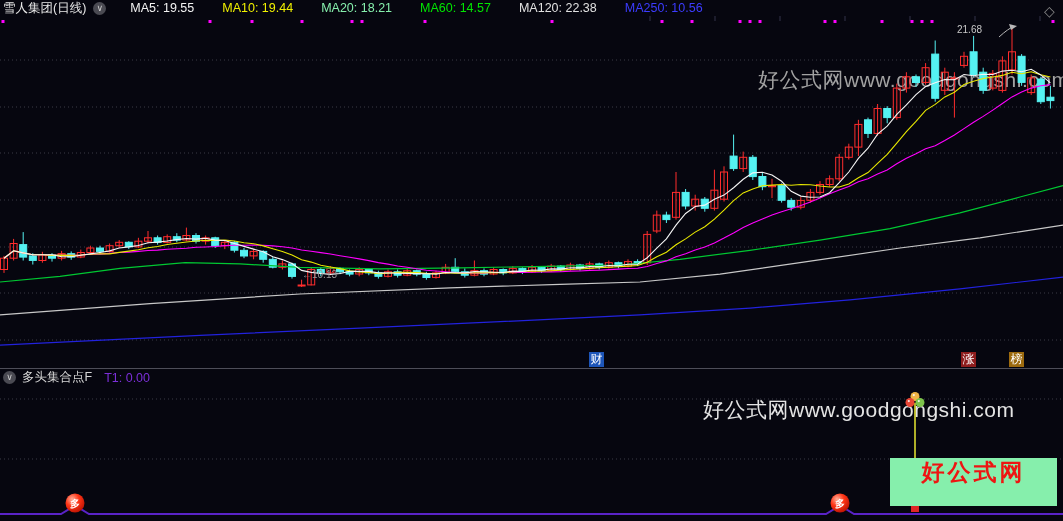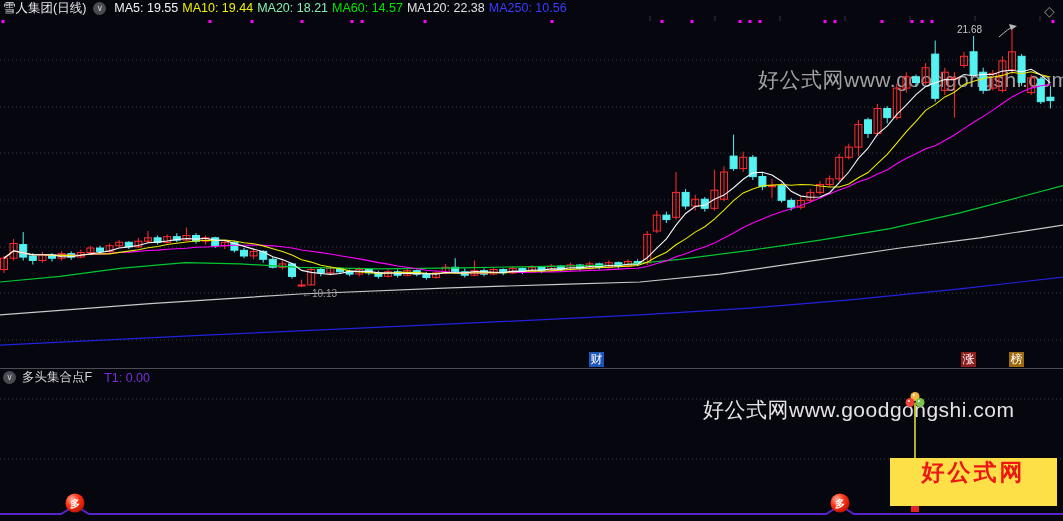--- a/index.html
+++ b/index.html
@@ -3,37 +3,37 @@
 <meta charset="utf-8">
 <style>
   html,body{margin:0;padding:0;background:#000;}
   .app{position:relative;width:1063px;height:521px;background:#06060f;overflow:hidden;
        font-family:"Liberation Sans","DejaVu Sans",sans-serif;}
   .hdr{position:absolute;left:0;top:0;width:100%;height:16px;display:flex;align-items:center;
        font-size:12.5px;line-height:16px;white-space:nowrap;z-index:7;}
   .title{margin-left:3px;color:#e8e8e8;}
   .chev{margin-left:7px;width:13px;height:13px;border-radius:50%;background:#4a4a52;color:#d0d0d0;
         font-size:9px;line-height:12px;text-align:center;display:inline-block;}
-  .malegend{display:flex;margin-left:8px;gap:4px;}
+  .malegend{display:flex;margin-left:24px;gap:28px;}
   .wm{position:absolute;font-size:21px;letter-spacing:0.5px;z-index:1;white-space:nowrap;}
   .wm-main{left:758px;top:66px;color:#a2a2a2;}
   .wm-sub{left:703px;top:396px;color:#e4e4e4;}
   svg.chart{position:absolute;left:0;top:0;z-index:2;}
   .divider{position:absolute;left:0;top:368px;width:100%;height:1px;background:#4d4d58;z-index:6;}
   .subhdr{position:absolute;left:0;top:369px;width:100%;height:17px;display:flex;align-items:center;
           font-size:12.5px;z-index:7;}
   .subtitle{margin-left:6px;color:#d6d6d6;}
   .t1{margin-left:12px;font-weight:normal;}
   .lbl{position:absolute;z-index:4;font-size:10px;white-space:nowrap;}
   .lbl-high{left:957px;top:24px;color:#c8c8c8;}
-  .lbl-low{left:302px;top:288px;color:#9a9a9a;}
+  .lbl-low{left:302px;top:269px;color:#9a9a9a;}
   .diamond{position:absolute;left:1044px;top:3px;color:#8a8a8a;font-size:14px;z-index:4;}
   .badge{position:absolute;top:352px;width:15px;height:15px;color:#fff;font-size:12px;line-height:15px;
          text-align:center;z-index:4;}
-  .logo{position:absolute;left:890px;top:458px;width:167px;height:48px;background:#fde047;z-index:3;
+  .logo{position:absolute;left:890px;top:458px;width:167px;height:48px;background:#86efac;z-index:3;
         text-align:center;}
   .logo-name{color:#ee1512;font-size:23px;font-weight:bold;letter-spacing:3px;line-height:27px;margin-top:1px;}
   .logo-url{color:#2b2bb4;font-size:14px;font-weight:bold;line-height:16px;}
 </style>
 </head>
 <body>
 
 <div class="app">
 
   <div class="wm wm-main">好公式网www.goodgongshi.com</div>

